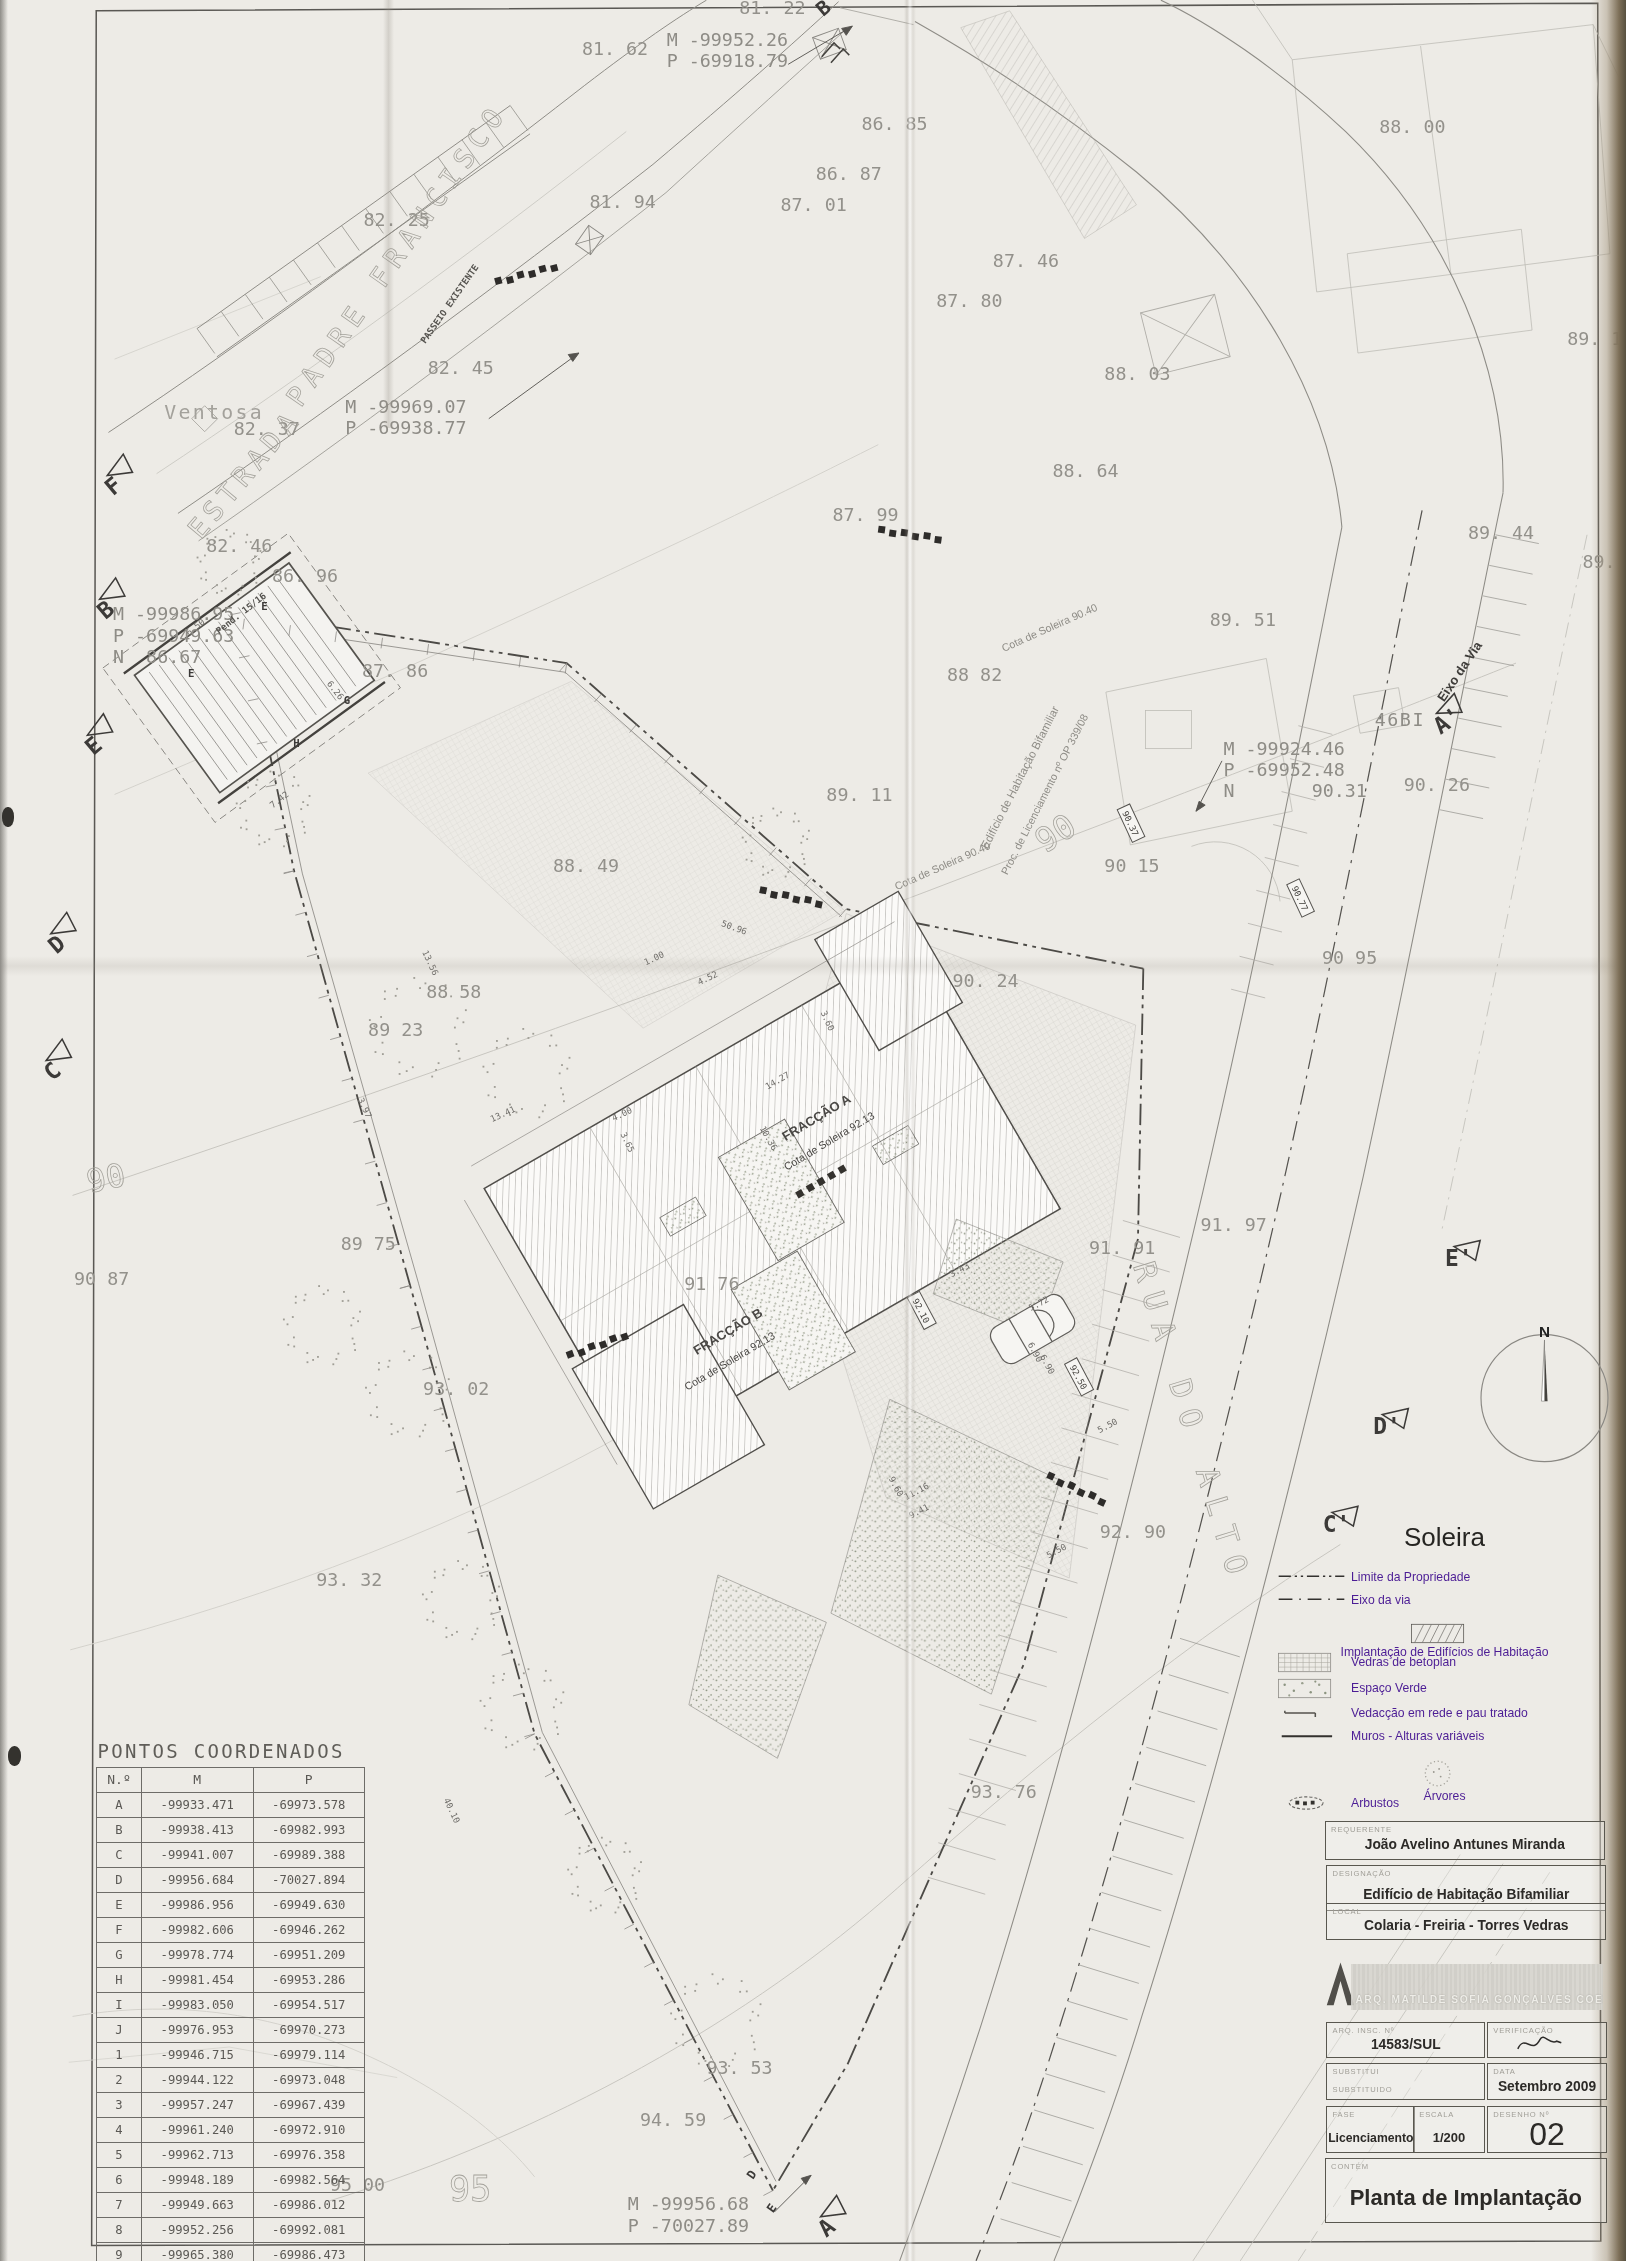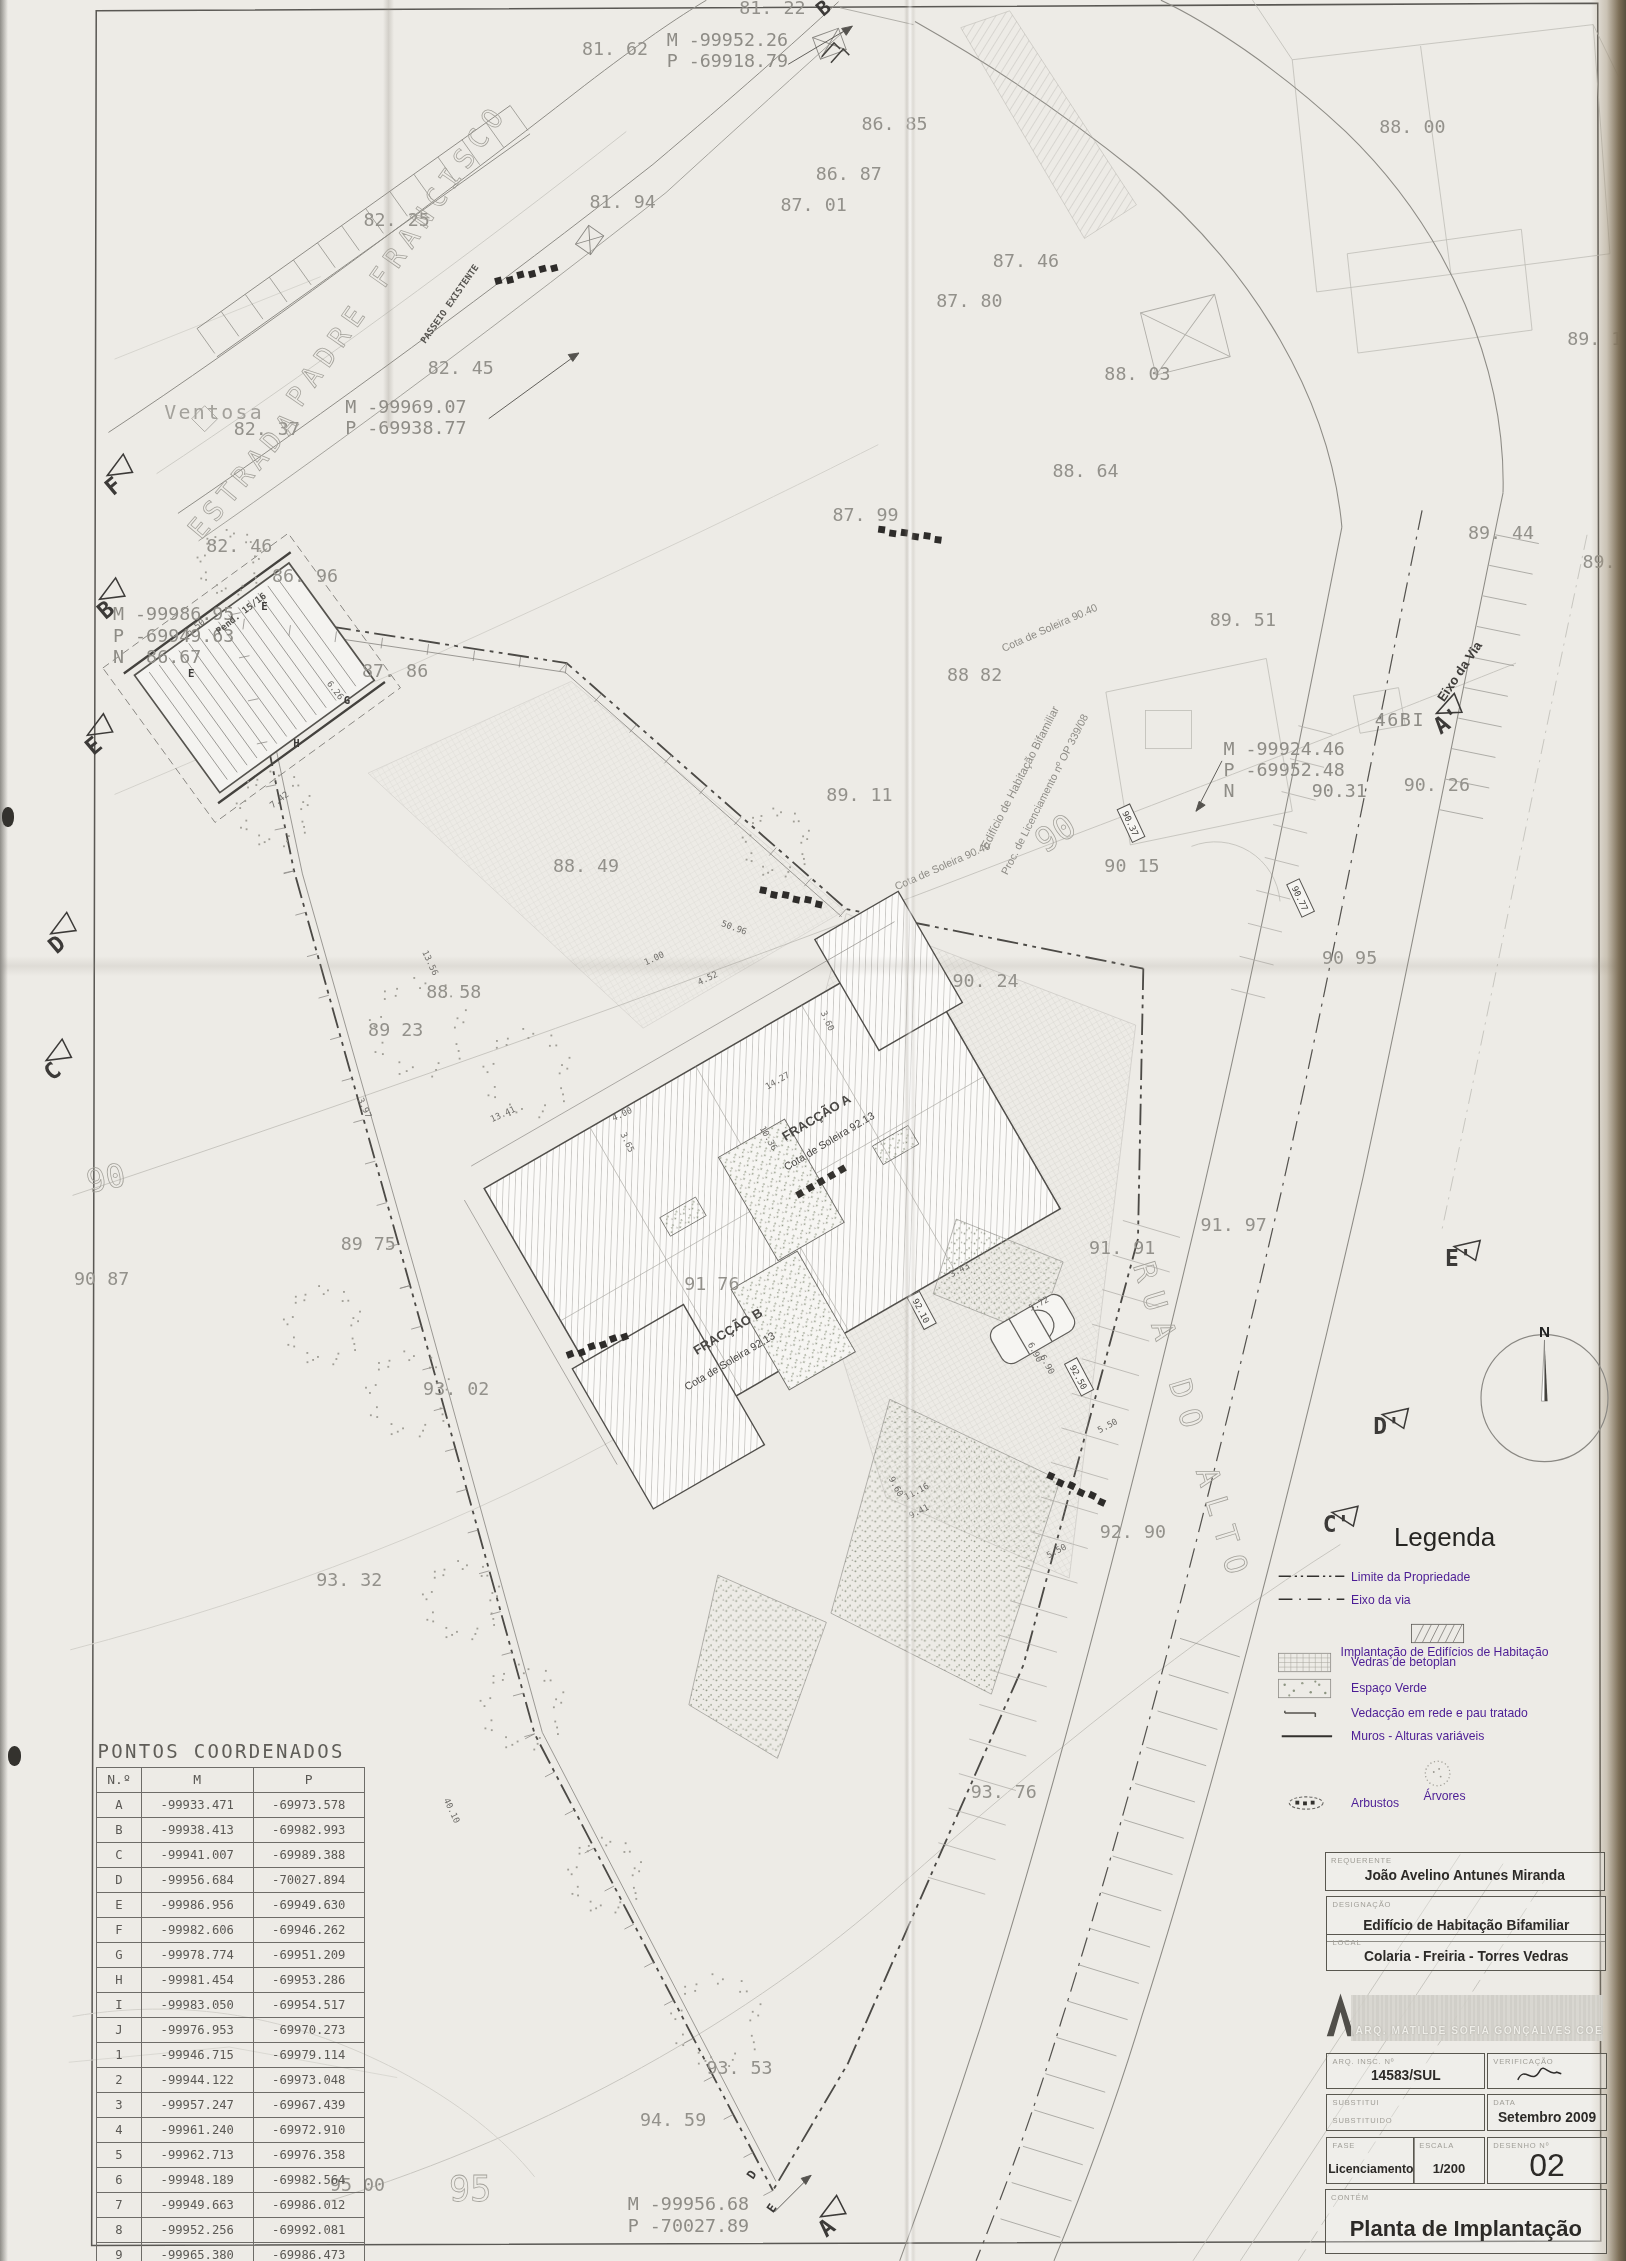--- a/index.html
+++ b/index.html
@@ -28,21 +28,21 @@
   .coords{position:absolute;left:96px;top:1696px;width:269px;color:#5b5955;
     font-family:"DejaVu Sans Mono",monospace;margin-top:44px;}
   .coords-title{font-size:19px;letter-spacing:2.3px;color:#5f5d58;margin:0 0 4.6px 1.5px;white-space:nowrap;}
   table.ctab{border-collapse:collapse;width:269px;}
   .ctab th,.ctab td{border:0.8px solid #6e6c68;font-weight:normal;font-size:12.2px;height:24px;
     text-align:center;padding:0 1.5px;}
   .ctab th{font-size:13px;}
   .ctab td:first-child{width:41px;}
   
   .tblock{position:absolute;left:1311px;top:1819px;width:304px;font-family:"Liberation Sans",sans-serif;}
-  .tb-box{position:absolute;border:1.5px solid #59574f;background:rgba(244,243,240,.35);margin-top:31px;}
+  .tb-box{position:absolute;border:1.5px solid #59574f;background:rgba(244,243,240,.35);}
   .tb-lab{position:absolute;left:5.3px;top:3.1px;font-size:7.6px;letter-spacing:0.8px;color:#a09e97;}
   .tb-val{position:absolute;left:0;right:0;text-align:center;color:#2c2a27;font-weight:bold;}
   .stamp-band{position:absolute;left:26px;right:1.5px;top:6.1px;bottom:6.1px;
      background:repeating-linear-gradient(90deg,#d7d5cf 0 2.3px,#cfcdc6 2.3px 4.6px);opacity:.9;overflow:hidden;}
   .stamp-text{position:absolute;left:4.6px;bottom:4.6px;font-size:10.3px;font-weight:bold;letter-spacing:1.5px;
      color:#efeee9;text-shadow:0 0 1.5px #8f8d86;white-space:nowrap;}
   .compass{position:absolute;left:1468px;top:1317px;}
 </style>
 </head>
 <body>
@@ -952,21 +952,21 @@
 <div class="blob" style="left:7.6px;top:1746px;width:13.8px;height:20px;"></div>
 
 <svg class="compass" width="153" height="153" viewBox="0 0 200 200">
   <circle cx="100" cy="106" r="83" fill="none" stroke="#8a8883" stroke-width="1.5"></circle>
   <text x="100" y="26" text-anchor="middle" font-size="20" font-weight="bold" fill="#222">N</text>
   <polygon points="100,30 104,110 100,110" fill="#44423e"></polygon>
   <polygon points="100,30 96,110 100,110" fill="#ffffff" stroke="#777570" stroke-width="0.8"></polygon>
 </svg>
 
 <div class="legend">
-  <div class="legend-title">Legenda</div>
+  <div class="legend-title">Soleira</div>
 
   <div class="lg-row">
     <span class="lg-icon">
       <svg width="69" height="10.7" viewBox="0 0 90 14">
             <line x1="2" y1="7" x2="88" y2="7" stroke="#33312e" stroke-width="2" stroke-dasharray="16 5 3 5 3 5"></line>
           </svg>
     </span>
     <span class="lg-label">Limite da Propriedade</span>
   </div>
   <div class="lg-row">

